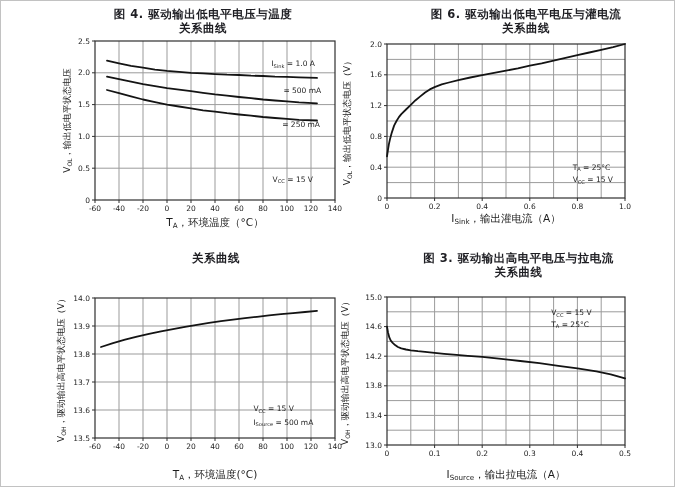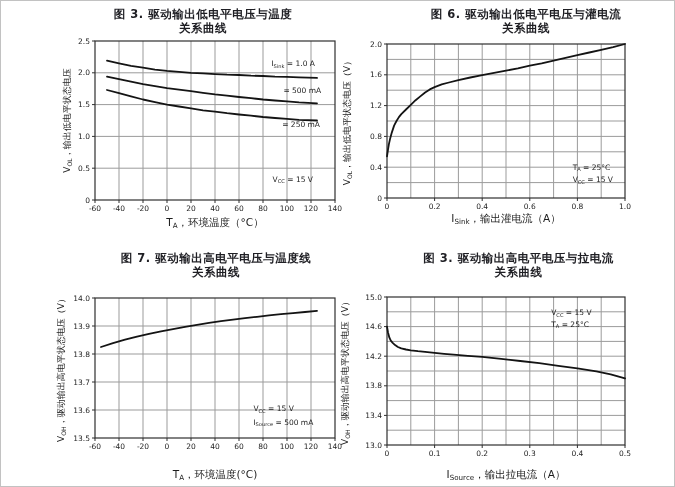--- a/index.html
+++ b/index.html
@@ -23,31 +23,30 @@
     letter-spacing:0.5px;
   }
   #charts-svg{position:absolute;left:0;top:0;}
 </style>
 </head>
 <body>
 
 <div class="page">
 
   <div class="fig-title" style="left:37px;top:6px;width:330px;">
-    <div>图 3. 驱动输出低电平电压与温度</div>
+    <div>图 4. 驱动输出低电平电压与温度</div>
     <div>关系曲线</div>
   </div>
 
   <div class="fig-title" style="left:370px;top:6px;width:310px;">
     <div>图 6. 驱动输出低电平电压与灌电流</div>
     <div>关系曲线</div>
   </div>
 
   <div class="fig-title" style="left:50px;top:250px;width:330px;">
-    <div>图 7. 驱动输出高电平电压与温度线</div>
     <div>关系曲线</div>
   </div>
 
   <div class="fig-title" style="left:360px;top:250px;width:315px;">
     <div>图 3. 驱动输出高电平电压与拉电流</div>
     <div>关系曲线</div>
   </div>
 
   <svg id="charts-svg" width="675" height="487" viewBox="0 0 675 487">
       <line x1="118" y1="40" x2="118" y2="199" stroke="#9b9b9b" stroke-width="1"></line>

